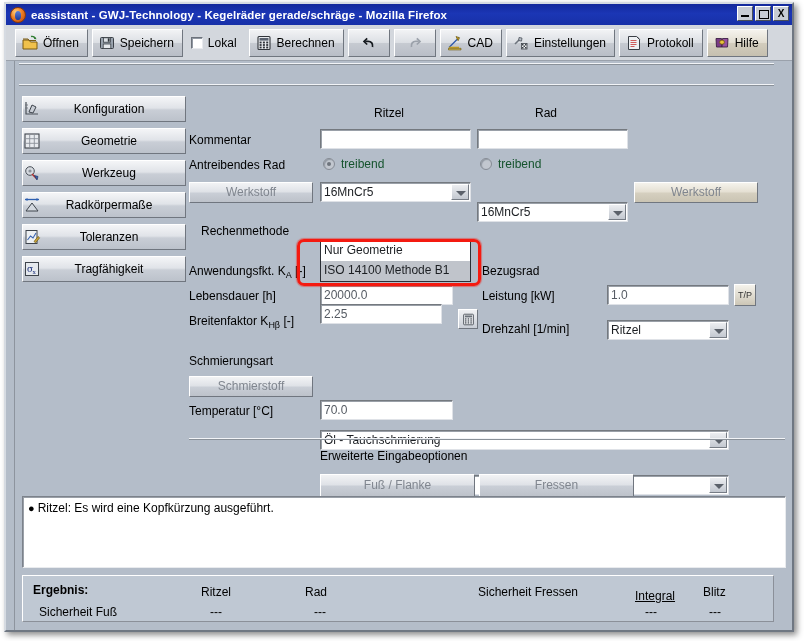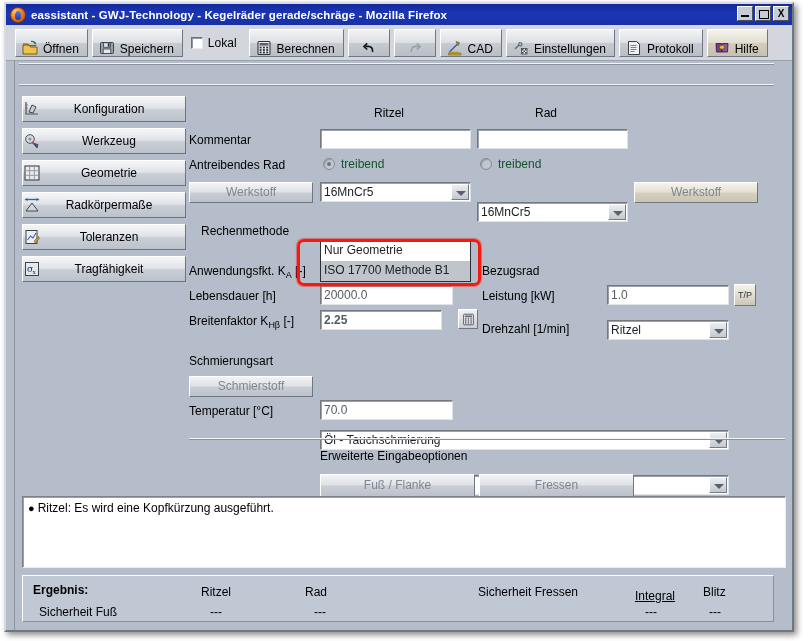--- a/index.html
+++ b/index.html
@@ -78,21 +78,21 @@
     background: #d3d7dd;
     border-bottom: 1px solid #9aa1ab;
     display: flex; align-items: center; padding-left: 9px;
     gap: 4px;
   }
   .tbtn {
     height: 28px;
     background: linear-gradient(to bottom,#f2f3f5 0%,#dcdfe4 48%,#c6cad1 52%,#b9bec7 100%);
     border: 1px solid #ffffff;
     border-right-color: #70767f; border-bottom-color: #70767f;
-    display: flex; align-items: flex-end; gap: 5px;
+    display: flex; align-items: center; gap: 5px;
     padding: 0 8px 0 6px;
     font-size: 12px; color: #000; cursor: pointer;
     white-space: nowrap;
   }
   .tbtn.warm {
     background: linear-gradient(to bottom,#f5f3ed 0%,#e3ded1 48%,#d2ccbc 52%,#c6c0b0 100%);
   }
   .tbtn.flat { padding: 0 12px; }
   .tbtn.disabled { color: #8d929a; }
   .tbtn .ico { width: 16px; height: 16px; flex: 0 0 auto; display:block; }
@@ -414,34 +414,34 @@
           <svg class="ico" viewBox="0 0 18 18">
             <path d="M3 2v12h12" stroke="#4a5058" stroke-width="1.2" fill="none"></path>
             <path d="M6 12l3-7 4 2-3 6z" fill="#c9ced6" stroke="#3e444c" stroke-width="1"></path>
             <path d="M2 5h3M2 8h3" stroke="#6b7179" stroke-width="0.9"></path>
           </svg>
           <span class="lbl">Konfiguration</span>
         </div>
 
         <div class="sbtn">
           <svg class="ico" viewBox="0 0 18 18">
+            <rect x="2" y="2" width="14" height="14" fill="#e8ebef" stroke="#3e444c" stroke-width="1.1"></rect>
+            <path d="M6.7 2v14M11.3 2v14M2 6.7h14M2 11.3h14" stroke="#8a9099" stroke-width="0.9"></path>
+          </svg>
+          <span class="lbl">Geometrie</span>
+        </div>
+
+        <div class="sbtn">
+          <svg class="ico" viewBox="0 0 18 18">
             <circle cx="7" cy="7" r="4.3" fill="#d6dae0" stroke="#4a5058" stroke-width="1"></circle>
             <circle cx="7" cy="7" r="1.6" fill="#8c939c"></circle>
             <path d="M9 10l5 5" stroke="#b03030" stroke-width="1.6"></path>
             <path d="M11.5 11.5l3.5 1-1 3.5z" fill="#3a64b0" stroke="#1f3a6b" stroke-width="0.7"></path>
           </svg>
           <span class="lbl">Werkzeug</span>
-        </div>
-
-        <div class="sbtn">
-          <svg class="ico" viewBox="0 0 18 18">
-            <rect x="2" y="2" width="14" height="14" fill="#e8ebef" stroke="#3e444c" stroke-width="1.1"></rect>
-            <path d="M6.7 2v14M11.3 2v14M2 6.7h14M2 11.3h14" stroke="#8a9099" stroke-width="0.9"></path>
-          </svg>
-          <span class="lbl">Geometrie</span>
         </div>
 
         <div class="sbtn">
           <svg class="ico" viewBox="0 0 18 18">
             <path d="M2 3.5h14" stroke="#2d5fb0" stroke-width="1.3"></path>
             <path d="M2 3.5l2.5-1.6v3.2zM16 3.5l-2.5-1.6v3.2z" fill="#2d5fb0"></path>
             <path d="M3 15l6-8 6 8z" fill="#d4d9e0" stroke="#3e444c" stroke-width="1"></path>
           </svg>
           <span class="lbl">Radkörpermaße</span>
         </div>
@@ -496,36 +496,36 @@
         <div class="btn row warm" style="left:445px; top:76px; width:124px;">Werkstoff</div>
 
         <div class="lbl row" style="left:12px; top:118px;">Rechenmethode</div>
         <div class="combo open row" style="left:131px; top:114px; width:151px;">
           <span>Nur Geometrie</span>
           <span class="arrow"></span>
         </div>
 
         <div class="dropdown" style="left:131px; top:134px; width:151px;">
           <div class="dd-item">Nur Geometrie</div>
-          <div class="dd-item sel">ISO 17700 Methode B1</div>
+          <div class="dd-item sel">ISO 14100 Methode B1</div>
         </div>
 
         <div class="lbl row" style="left:0; top:158px;">
           <span>Anwendungsfkt. K</span><sub style="font-size:9px;">A</sub>
           <span>[-]</span>
         </div>
 
         <div class="lbl row" style="left:0; top:183px;">Lebensdauer [h]</div>
         <div class="txt row" style="left:131px; top:179px; width:133px;">20000.0</div>
 
         <div class="lbl row" style="left:0; top:208px;">
           <span>Breitenfaktor K</span><sub style="font-size:9px;">Hβ</sub>
           <span>[-]</span>
         </div>
-        <div class="txt row" style="left:131px; top:204px; width:122px;font-weight:bold;">2.25</div>
+        <div class="txt row" style="left:131px; top:198px; width:122px;">2.25</div>
         <div class="minibtn row" style="left:269px; top:203px;">
           <svg width="13" height="13" viewBox="0 0 16 16">
             <rect x="2" y="1.5" width="12" height="13" rx="1" fill="#eceef1" stroke="#4a5058" stroke-width="1.1"></rect>
             <rect x="3.6" y="3" width="8.8" height="2.4" fill="#6b7179"></rect>
             <g fill="#4a5058">
               <rect x="3.7" y="6.5" width="1.8" height="1.6"></rect>
                 <rect x="7" y="6.5" width="1.8" height="1.6"></rect>
                 <rect x="10.3" y="6.5" width="1.8" height="1.6"></rect>
               <rect x="3.7" y="9" width="1.8" height="1.6"></rect>
                 <rect x="7" y="9" width="1.8" height="1.6"></rect>

